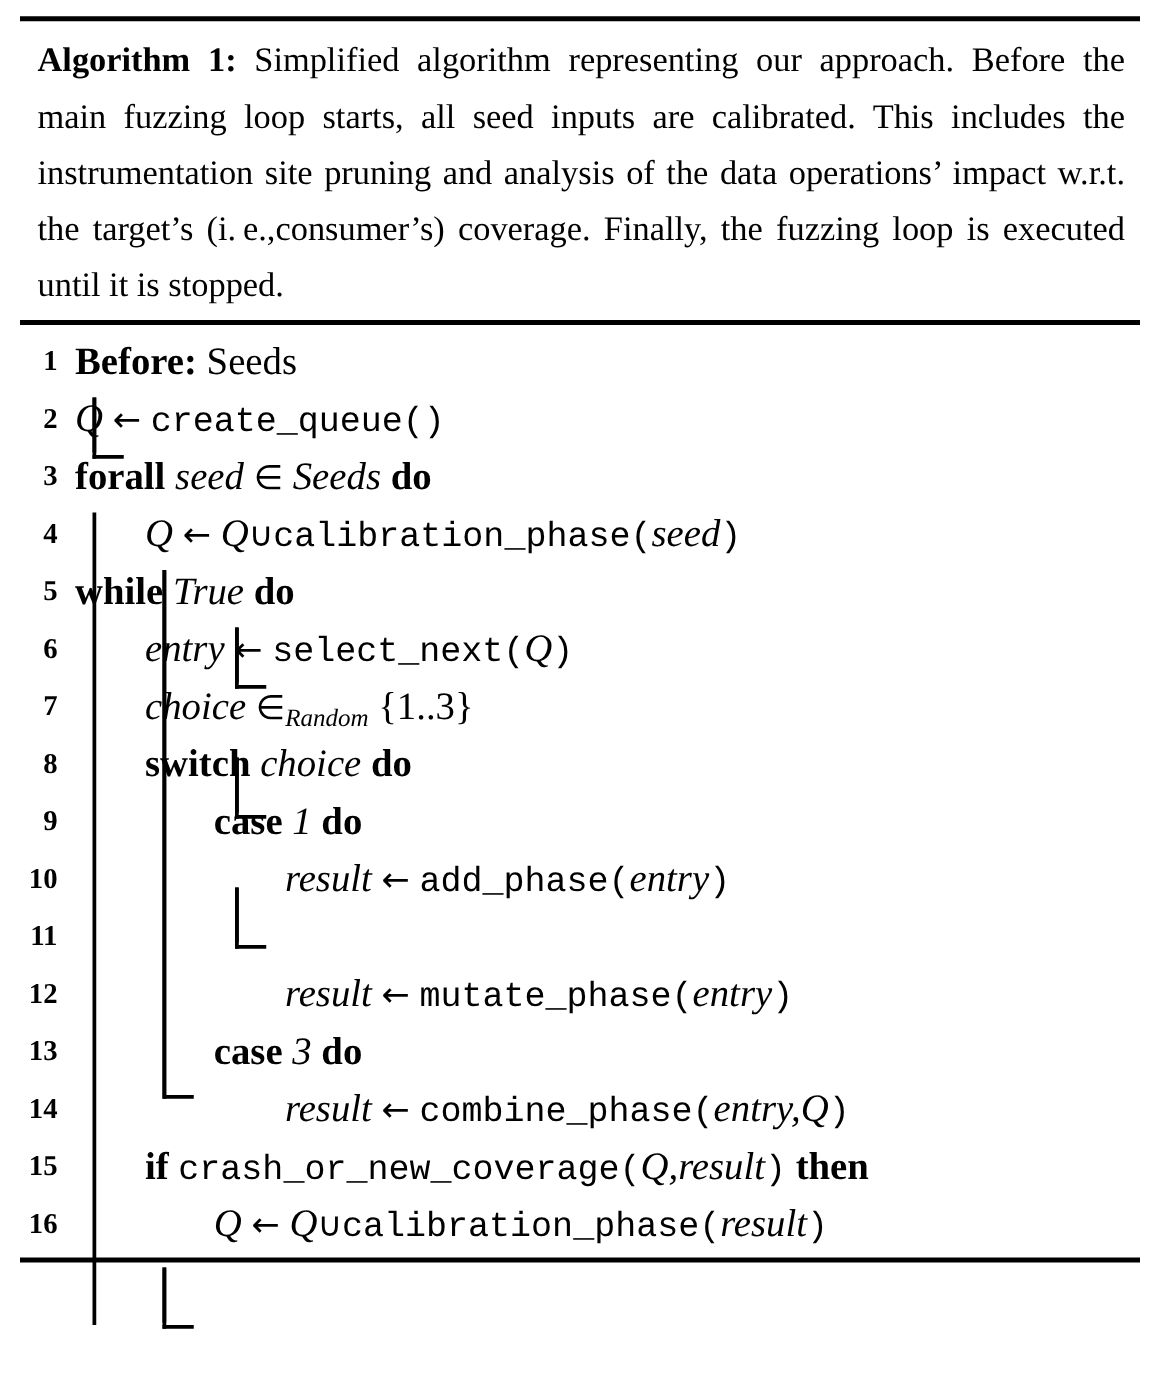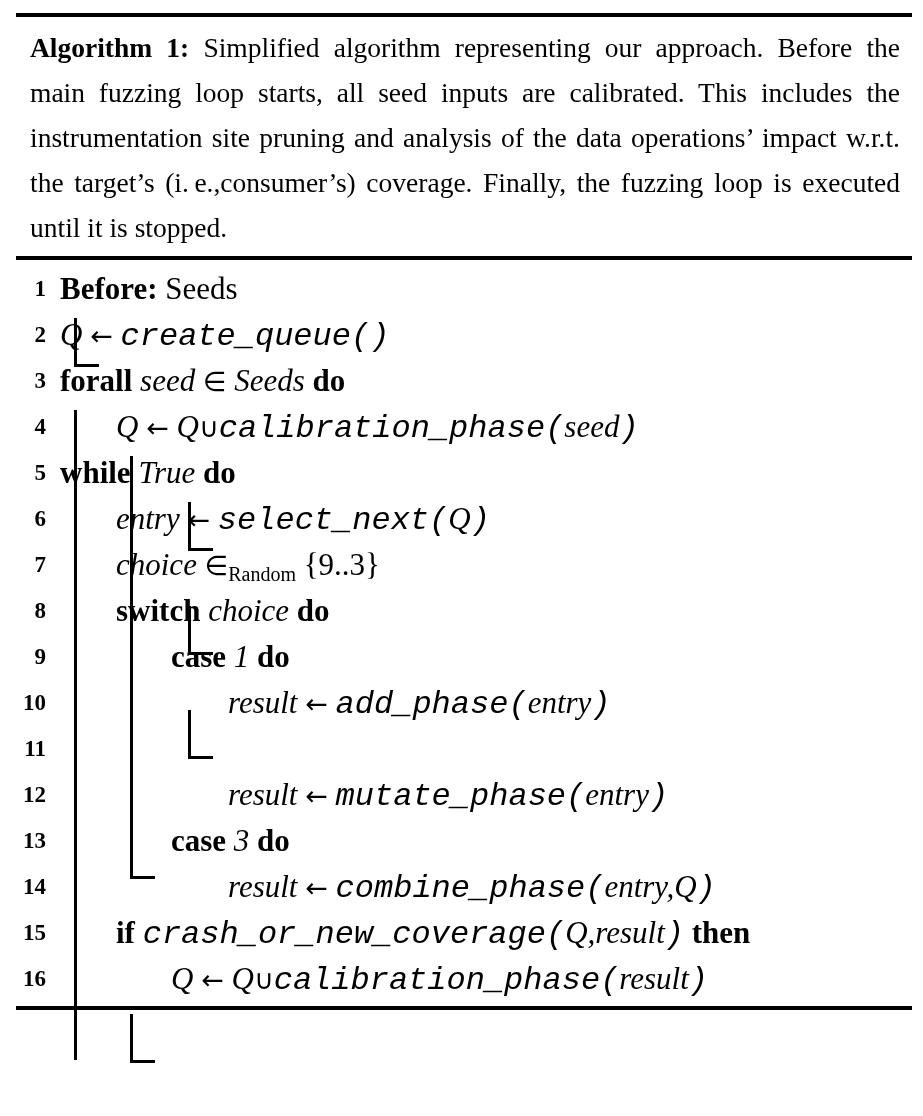--- a/index.html
+++ b/index.html
@@ -77,23 +77,23 @@
 
   
   .ind0 { left: 44px; }
   .ind2 { left: 100px; }
   .ind3 { left: 155px; }
   .ind4 { left: 212px; }
 
   
   .kw   { font-weight: bold; }
   .var  { font-style: italic; }
-  .fn   { font-family: "Liberation Mono", "DejaVu Sans Mono", monospace; font-size: 32px; font-style: italic; }
+  .fn   { font-family: "Liberation Mono", "DejaVu Sans Mono", monospace; font-size: 28px; }
   .mathvar { font-style: italic; font-family: "Liberation Serif", serif; }
-  .sub  { font-size: 20px; vertical-align: -0.28em; }
+  .sub  { font-style: italic; font-size: 20px; vertical-align: -0.28em; }
   .op   { font-family: "DejaVu Sans", sans-serif; font-size: 27px; }
 
   
   .vbar {
     position: absolute;
     width: 3px;
     background: #000000;
   }
   .lbracket {
     position: absolute;
@@ -156,21 +156,21 @@
       <span class="code ind0"><span class="kw">while</span> <span class="var">True</span> <span class="kw">do</span></span>
     </div>
 
     <div class="line">
       <span class="lineno">6</span>
       <span class="code ind2"><span class="var">entry</span> <span class="op">←</span> <span class="fn">select_next(</span><span class="mathvar">Q</span><span class="fn">)</span></span>
     </div>
 
     <div class="line">
       <span class="lineno">7</span>
-      <span class="code ind2"><span class="var">choice</span> <span class="op">∈</span><span class="sub">Random</span> <span>{9..3}</span></span>
+      <span class="code ind2"><span class="var">choice</span> <span class="op">∈</span><span class="sub">Random</span> <span>{1..3}</span></span>
     </div>
 
     <div class="line">
       <span class="lineno">8</span>
       <span class="code ind2"><span class="kw">switch</span> <span class="var">choice</span> <span class="kw">do</span></span>
     </div>
 
     <div class="line">
       <span class="lineno">9</span>
       <span class="code ind3"><span class="kw">case</span> <span class="var">1</span> <span class="kw">do</span></span>

